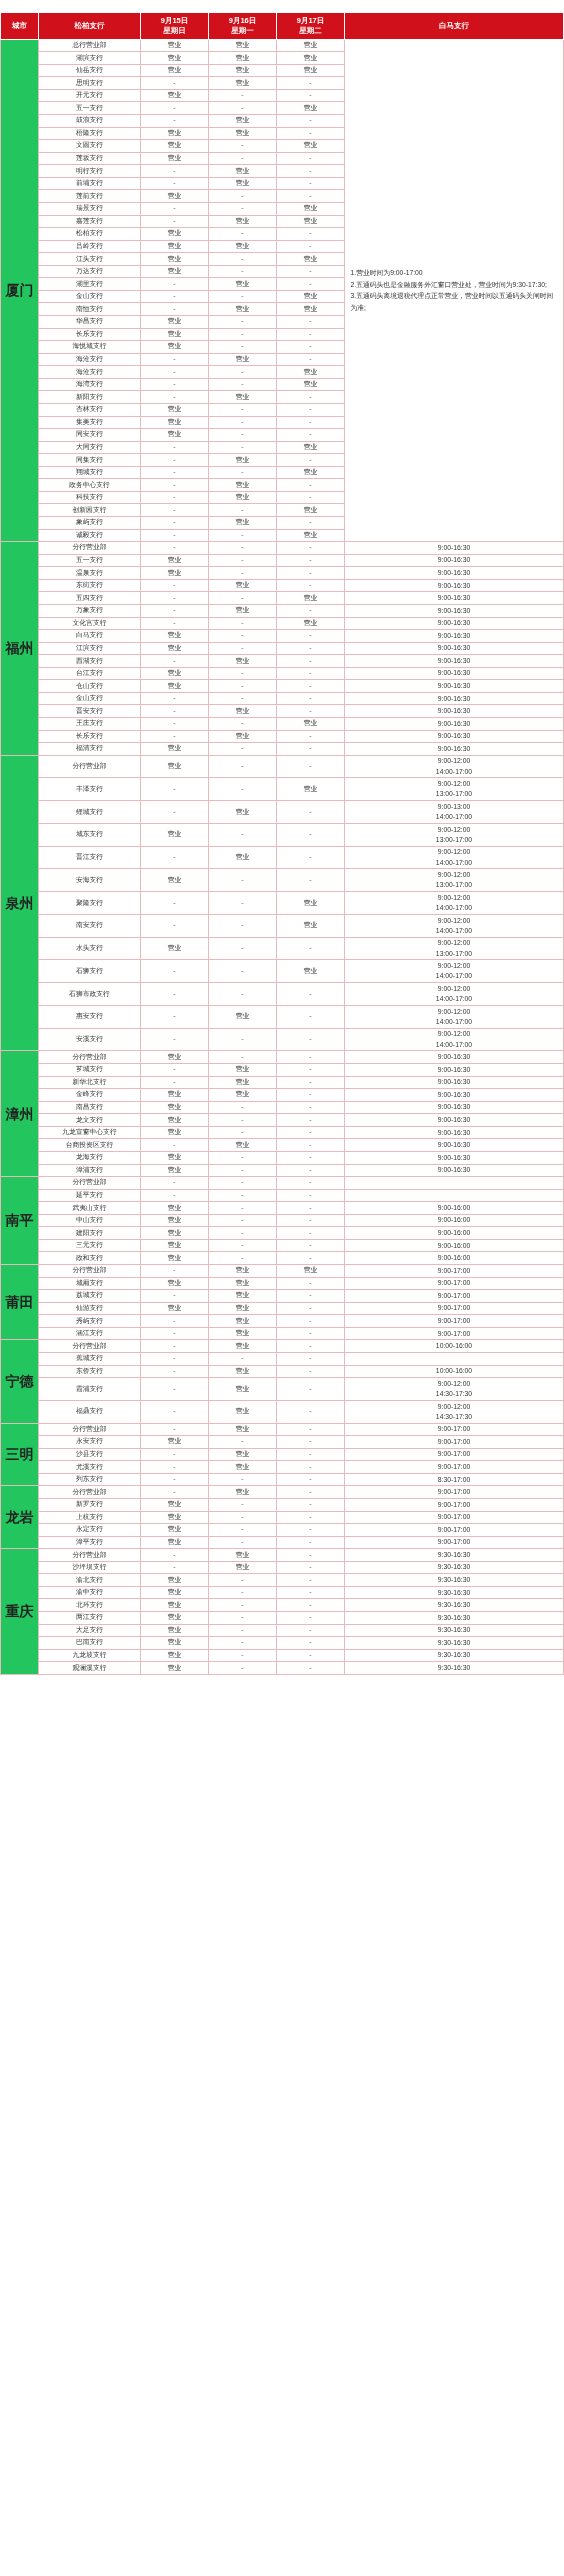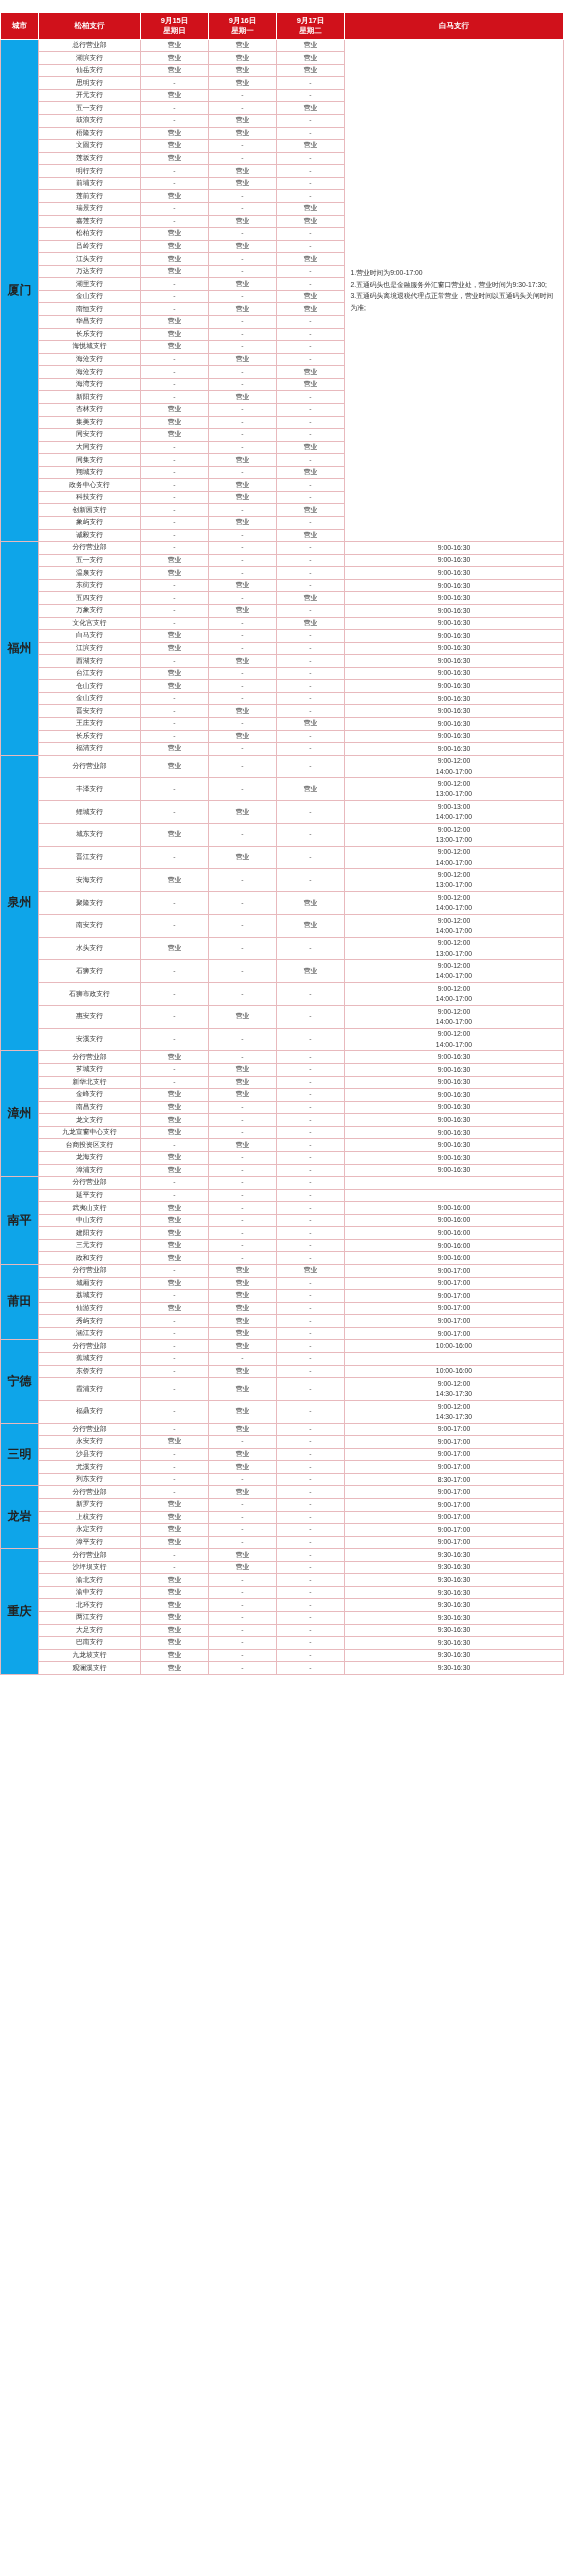--- a/index.html
+++ b/index.html
@@ -17,21 +17,21 @@
     border:0.7px solid #fff;padding:2.7px 1.4px;line-height:1.35;text-align:center;
     vertical-align:middle;
   }
   thead th .d2{display:block;font-weight:bold;font-family:Liberation Serif, serif;}
   td{
     border:0.7px solid #e8b9bd;font-size:6.8px;text-align:center;
     vertical-align:middle;padding:0.7px 1.4px;height:10.2px;line-height:1.3;
     color:#333;background:#fff;
   }
   td.city{
-    font-size:12px;font-weight:bold;color:#222;background:#0ea5e9;
+    font-size:14px;font-weight:bold;color:#222;background:#22c55e;
     border:0.7px solid #e8b9bd;
   }
   td.name{text-align:center;color:#333;}
   td.mark{color:#333;}
   td.time{font-size:6.8px;line-height:1.5;color:#333;}
   td.notes{
     font-size:6.8px;line-height:1.7;text-align:left;padding:4.1px 5.5px;color:#333;
   }
   .dash{color:#555;}
 </style>

